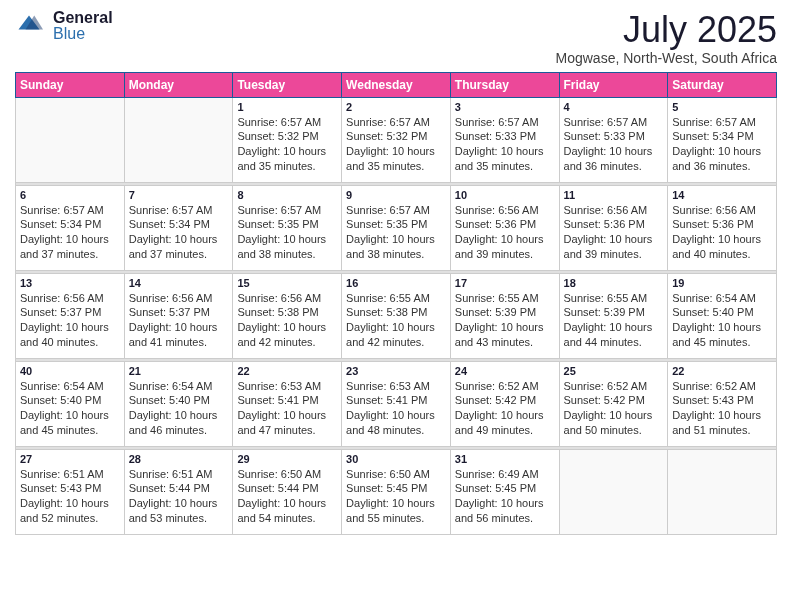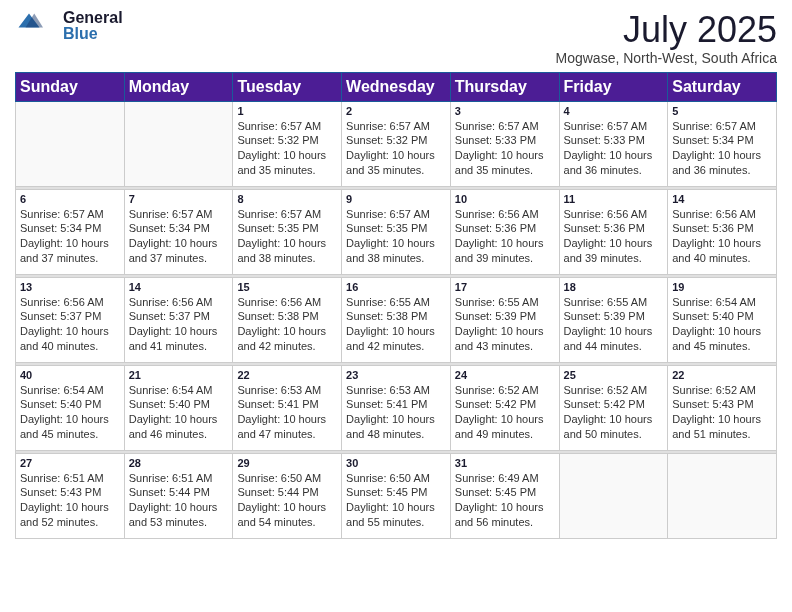--- a/index.html
+++ b/index.html
@@ -17,35 +17,36 @@
       padding: 10px 15px 10px 15px;
     }
     .header {
       display: flex;
       align-items: flex-start;
       justify-content: space-between;
       margin-bottom: 6px;
     }
     .logo {
       display: flex;
-      gap: 20px;
+      align-items: center;
+      gap: 10px;
     }
     .logo-text {
       display: flex;
       flex-direction: column;
       line-height: 1;
     }
     .logo-general {
       font-size: 16px;
       font-weight: bold;
       color: #1a1a2e;
     }
     .logo-blue {
       font-size: 16px;
-      font-weight: bold;
+      font-weight: normal;
       color: #2c6fad;
     }
     .logo-icon {
       width: 28px;
       height: 28px;
     }
     .title-block {
       text-align: right;
     }
     .month-title {
@@ -57,23 +58,23 @@
     .location-title {
       font-size: 14px;
       color: #404040;
     }
     .calendar {
       width: 100%;
       border-collapse: collapse;
       border: 1px solid #ccc;
     }
     .calendar th {
-      background: #4c1d95;
+      background: #ec4899;
       color: #fff;
-      font-size: 16px;
+      font-size: 12px;
       font-weight: bold;
       padding: 5px 4px;
       text-align: left;
       border: 1px solid #1a5a9a;
     }
     .calendar td {
       width: calc(100% / 7);
       vertical-align: top;
       border: 1px solid #ccc;
       padding: 3px 4px;

